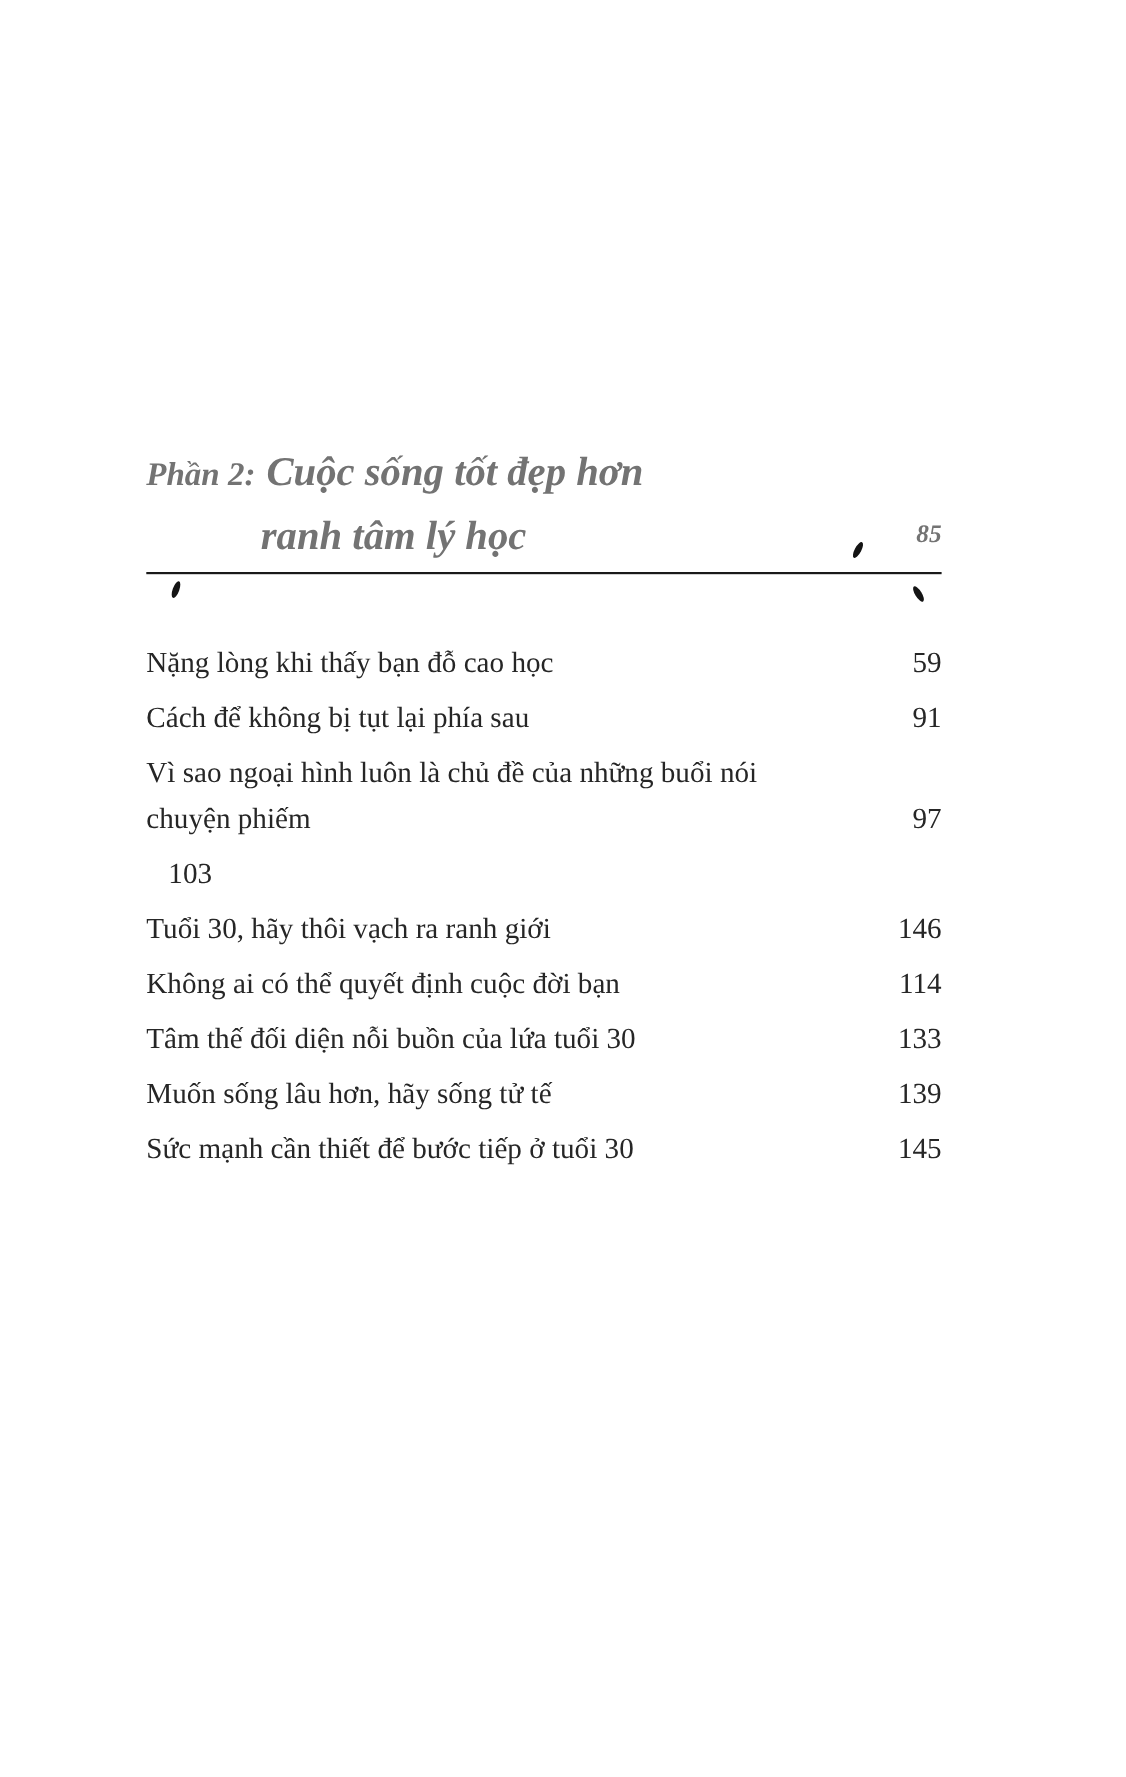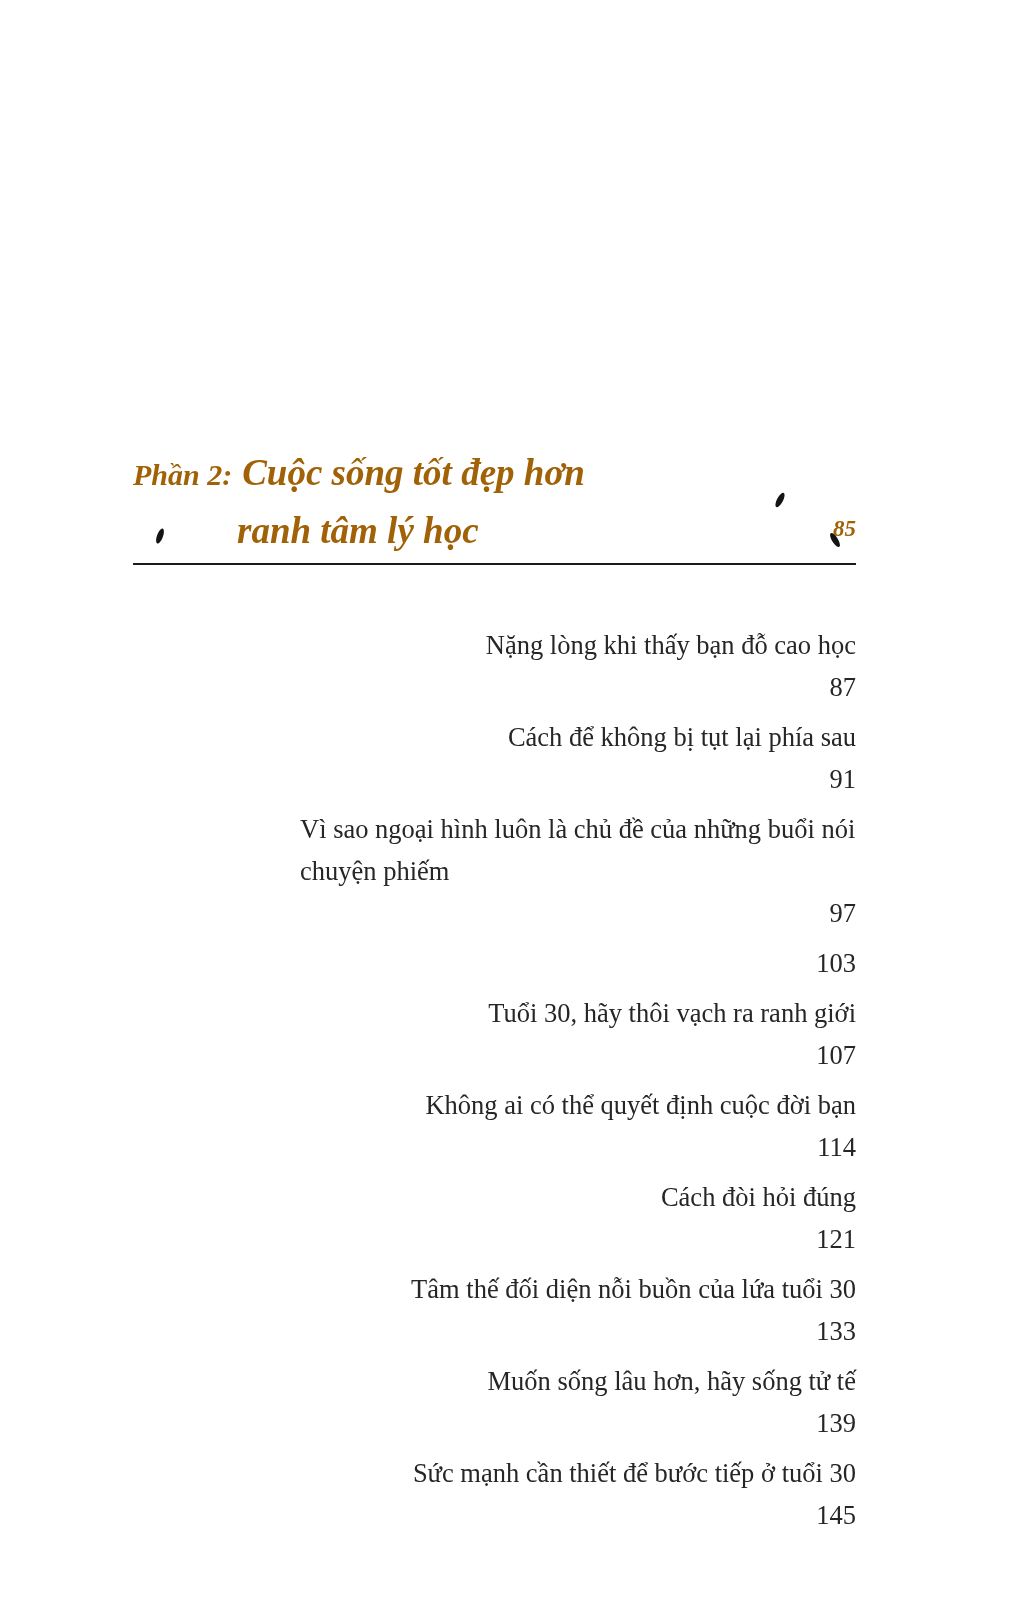--- a/index.html
+++ b/index.html
@@ -7,21 +7,21 @@
   body {
     width:1024px; height:1615px;
     position:relative; overflow:hidden;
     font-family:"Liberation Serif","DejaVu Serif",serif;
     color:#1f1f1f;
   }
   .content {
     position:absolute; left:133px; top:402px; width:723px;
   }
   
-  .header { position:relative; font-style:italic; font-weight:bold; color:#a16207;margin-top:43px; }
+  .header { position:relative; font-style:italic; font-weight:bold; color:#737373; }
   .header-line1 { font-size:37px; line-height:56px; white-space:nowrap; }
   .part-label { font-size:30px; margin-right:10px; }
   .header-line2 { font-size:37px; line-height:56px; padding-left:104px; white-space:nowrap; }
   .part-page {
     position:absolute; right:0; top:56px;
     font-size:23px; line-height:56px; font-style:italic; font-weight:bold;
   }
   
   .divider {
     margin-top:4px;
@@ -32,21 +32,21 @@
     background:#141414; border-radius:50%;
   }
   .ink-top    { left:644px; top:90px;  transform:rotate(28deg); }
   .ink-left   { left:24px;  top:126px; transform:rotate(20deg); }
   .ink-right  { left:699px; top:130px; transform:rotate(-32deg); }
   
   .toc-list { margin-top:59px; }
   .toc-row {
     display:flex; justify-content:space-between; align-items:flex-end;
     font-size:26.5px; line-height:42px;
-    margin-bottom:8px; color:#262626;flex-direction:column;
+    margin-bottom:8px; color:#262626;
   }
   .toc-title { max-width:556px; }
   .toc-page { white-space:nowrap; padding-left:20px; }
 </style>
 </head>
 <body>
 
 <div class="content">
 
   <div class="header">
@@ -59,51 +59,47 @@
 
   <div class="divider"></div>
 
   <span class="ink-mark ink-top"></span>
   <span class="ink-mark ink-left"></span>
   <span class="ink-mark ink-right"></span>
 
   <div class="toc-list">
   <div class="toc-row">
     <div class="toc-title">Nặng lòng khi thấy bạn đỗ cao học</div>
-    <div class="toc-page">87</div>
+    <div class="toc-page">59</div>
   </div>
 
   <div class="toc-row">
     <div class="toc-title">Cách để không bị tụt lại phía sau</div>
     <div class="toc-page">91</div>
   </div>
 
   <div class="toc-row">
     <div class="toc-title">Vì sao ngoại hình luôn là chủ đề của những buổi nói chuyện phiếm</div>
     <div class="toc-page">97</div>
   </div>
 
   <div class="toc-row">
     <div class="toc-page">103</div>
   </div>
 
   <div class="toc-row">
     <div class="toc-title">Tuổi 30, hãy thôi vạch ra ranh giới</div>
-    <div class="toc-page">107</div>
+    <div class="toc-page">146</div>
   </div>
 
   <div class="toc-row">
     <div class="toc-title">Không ai có thể quyết định cuộc đời bạn</div>
     <div class="toc-page">114</div>
   </div>
 
-  <div class="toc-row">
-    <div class="toc-title">Cách đòi hỏi đúng</div>
-    <div class="toc-page">121</div>
-  </div>
 
   <div class="toc-row">
     <div class="toc-title">Tâm thế đối diện nỗi buồn của lứa tuổi 30</div>
     <div class="toc-page">133</div>
   </div>
 
   <div class="toc-row">
     <div class="toc-title">Muốn sống lâu hơn, hãy sống tử tế</div>
     <div class="toc-page">139</div>
   </div>

